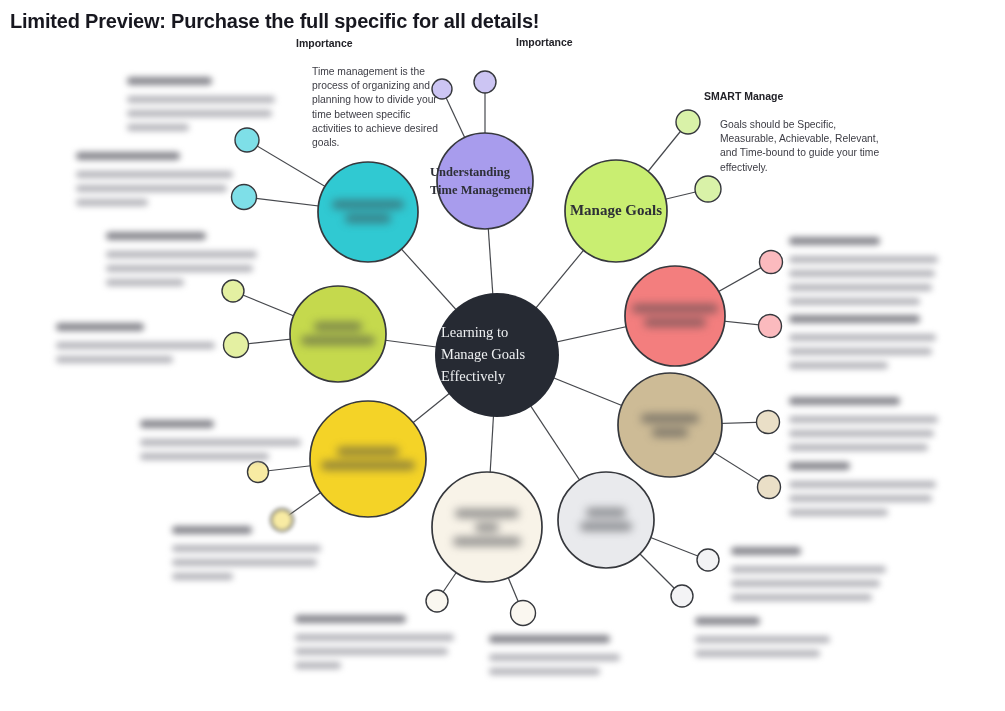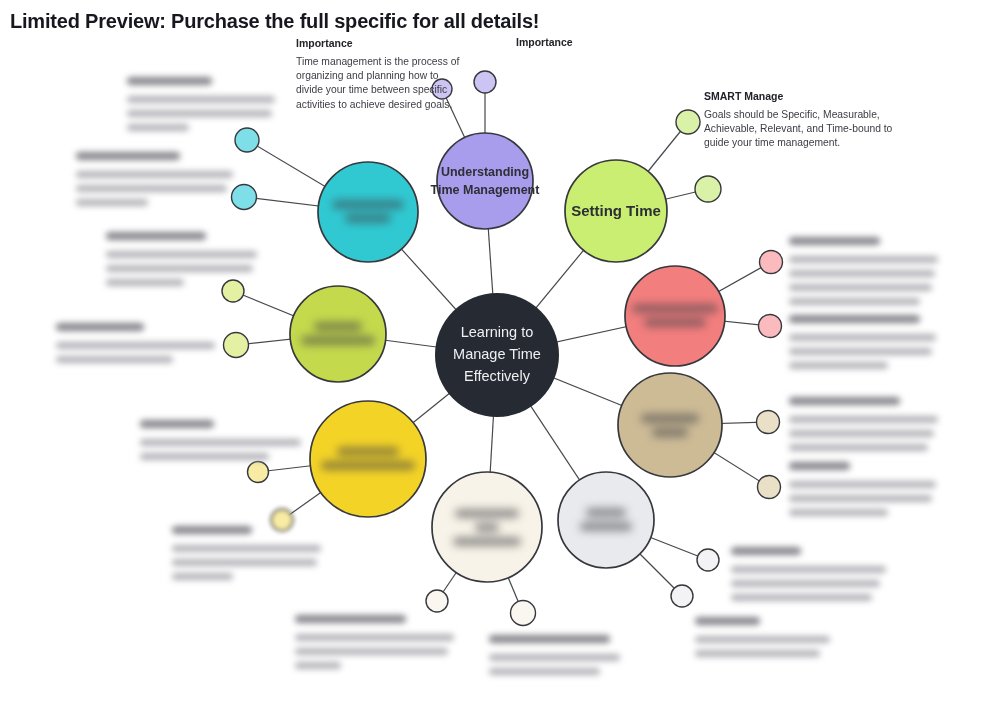--- a/index.html
+++ b/index.html
@@ -6,27 +6,27 @@
   body{width:1005px;height:711px;overflow:hidden;font-family:"Liberation Sans",sans-serif;}
   .canvas{position:relative;width:1005px;height:711px;background:#ffffff;}
   .title{position:absolute;left:10px;top:10px;font-size:20px;font-weight:800;color:#17171f;letter-spacing:-0.2px;}
   svg.graph{position:absolute;left:0;top:0;}
   svg.graph line{stroke:#46484d;stroke-width:1.2;}
   circle.main{stroke:#36383d;stroke-width:1.7;}
   circle.sat{stroke:#36383d;stroke-width:1.4;}
   circle.soft{filter:blur(2px);}
   .note{position:absolute;color:#3a3a42;}
   .note .nh{font-weight:bold;font-size:10.5px;color:#222228;margin:0 0 6px 0;}
-  .note .nb{font-size:10.3px;line-height:1.38;margin:0;color:#3c3c44;}
+  .note .nb{font-size:10.3px;line-height:1.38;margin:16px;color:#3c3c44;}
   .bnote{position:absolute;filter:blur(3.2px);}
   .bnote .h{height:8px;background:#85858c;border-radius:4px;margin:0 0 11px 0;}
   .bnote .l{height:7px;background:#b3b3b9;border-radius:3.5px;margin:0 0 7px 0;}
   .nodeblur{position:absolute;filter:blur(4px);}
   .nodeblur .p{background:#3f4147;opacity:.55;border-radius:4.5px;height:9px;margin:0 auto 5px auto;}
-  .nlabel{position:absolute;text-align:center;font-weight:bold;color:#2d2f36;display:flex;align-items:center;justify-content:center;line-height:1.45;}
+  .nlabel{position:absolute;font-weight:bold;color:#2d2f36;display:flex;align-items:center;justify-content:center;line-height:1.45;font-family:Liberation Serif, serif;}
   .lbl-understanding{left:430px;top:136px;width:110px;height:90px;font-size:12.5px;}
   .lbl-goals{left:560px;top:197px;width:112px;height:28px;font-size:15px;}
   .lbl-center{left:441px;top:310px;width:112px;height:90px;font-size:14.5px;font-weight:400;color:#eef0f2;line-height:1.5;}
 </style>
 </head>
 <body>
 
 <div class="canvas">
 
   <div class="title">Limited Preview: Purchase the full specific for all details!</div>
@@ -87,22 +87,22 @@
       <circle class="sat" cx="437" cy="601" r="11" fill="#faf7f0"></circle>
       <circle class="sat" cx="523" cy="613" r="12.5" fill="#faf7f0"></circle>
       <circle class="sat" cx="258" cy="472" r="10.5" fill="#f8eba3"></circle>
       <circle class="sat soft" cx="282" cy="520" r="11" fill="#f8eba3"></circle>
       <circle class="sat" cx="233" cy="291" r="11" fill="#e4f0a2"></circle>
       <circle class="sat" cx="236" cy="345" r="12.5" fill="#e4f0a2"></circle>
     </g>
   </svg>
 
   <div class="nlabel lbl-understanding">Understanding Time Management</div>
-  <div class="nlabel lbl-goals">Setting Time</div>
-  <div class="nlabel lbl-center">Learning to Manage Time Effectively</div>
+  <div class="nlabel lbl-goals">Manage Goals</div>
+  <div class="nlabel lbl-center">Learning to Manage Goals Effectively</div>
 
   <div class="nodeblur" style="left:328px;top:200px;width:80px;">
     <div class="p" style="width:72px;"></div>
       <div class="p" style="width:46px;"></div>
   </div>
   <div class="nodeblur" style="left:298px;top:322px;width:80px;">
     <div class="p" style="width:48px;"></div>
       <div class="p" style="width:74px;"></div>
   </div>
   <div class="nodeblur" style="left:318px;top:447px;width:100px;">
@@ -129,21 +129,21 @@
 
   <div class="note" style="left:296px;top:37px;width:172px;">
     <p class="nh">Importance</p>
     <p class="nb">Time management is the process of organizing and planning how to divide your time between specific activities to achieve desired goals.</p>
   </div>
   <div class="note" style="left:516px;top:36px;width:182px;">
     <p class="nh">Importance</p>
   </div>
   <div class="note" style="left:704px;top:90px;width:192px;">
     <p class="nh">SMART Manage</p>
-    <p class="nb">Goals should be Specific, Measurable, Achievable, Relevant, and Time-bound to guide your time management.</p>
+    <p class="nb">Goals should be Specific, Measurable, Achievable, Relevant, and Time-bound to guide your time effectively.</p>
   </div>
 
   <div class="bnote" style="left:127px;top:77px;">
     <div class="h" style="width:85px;"></div>
     <div class="l" style="width:148px;"></div>
       <div class="l" style="width:145px;"></div>
       <div class="l" style="width:62px;"></div>
   </div>
   <div class="bnote" style="left:76px;top:152px;">
     <div class="h" style="width:104px;"></div>

